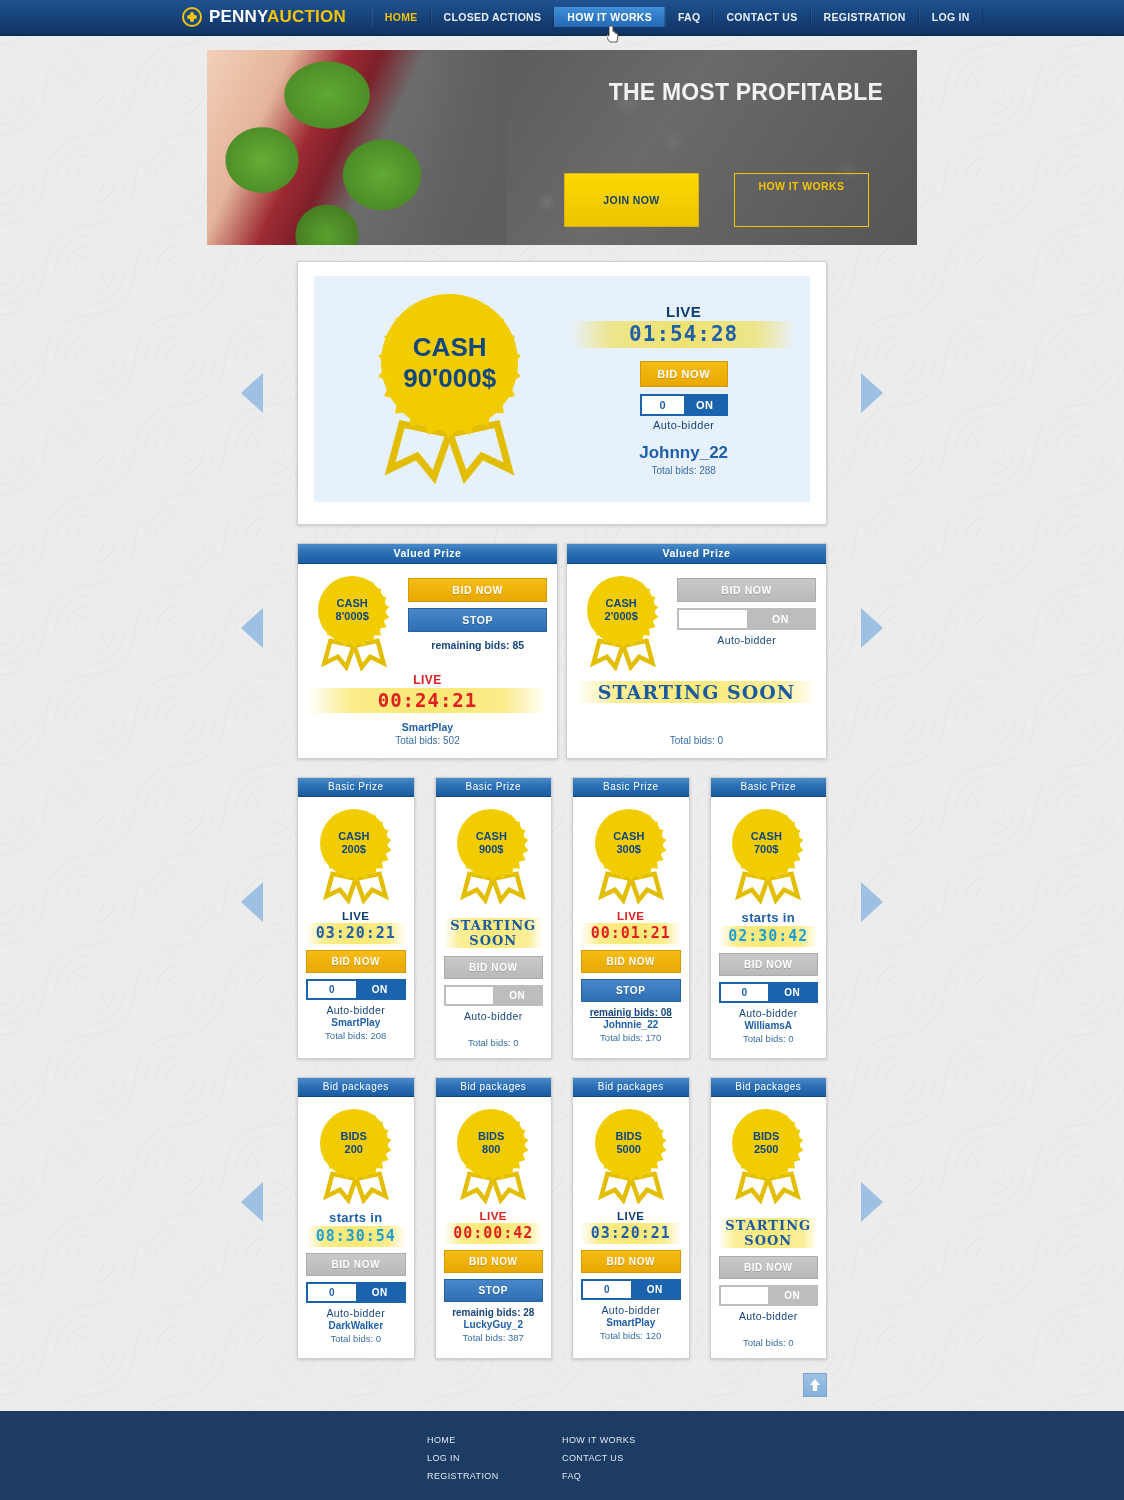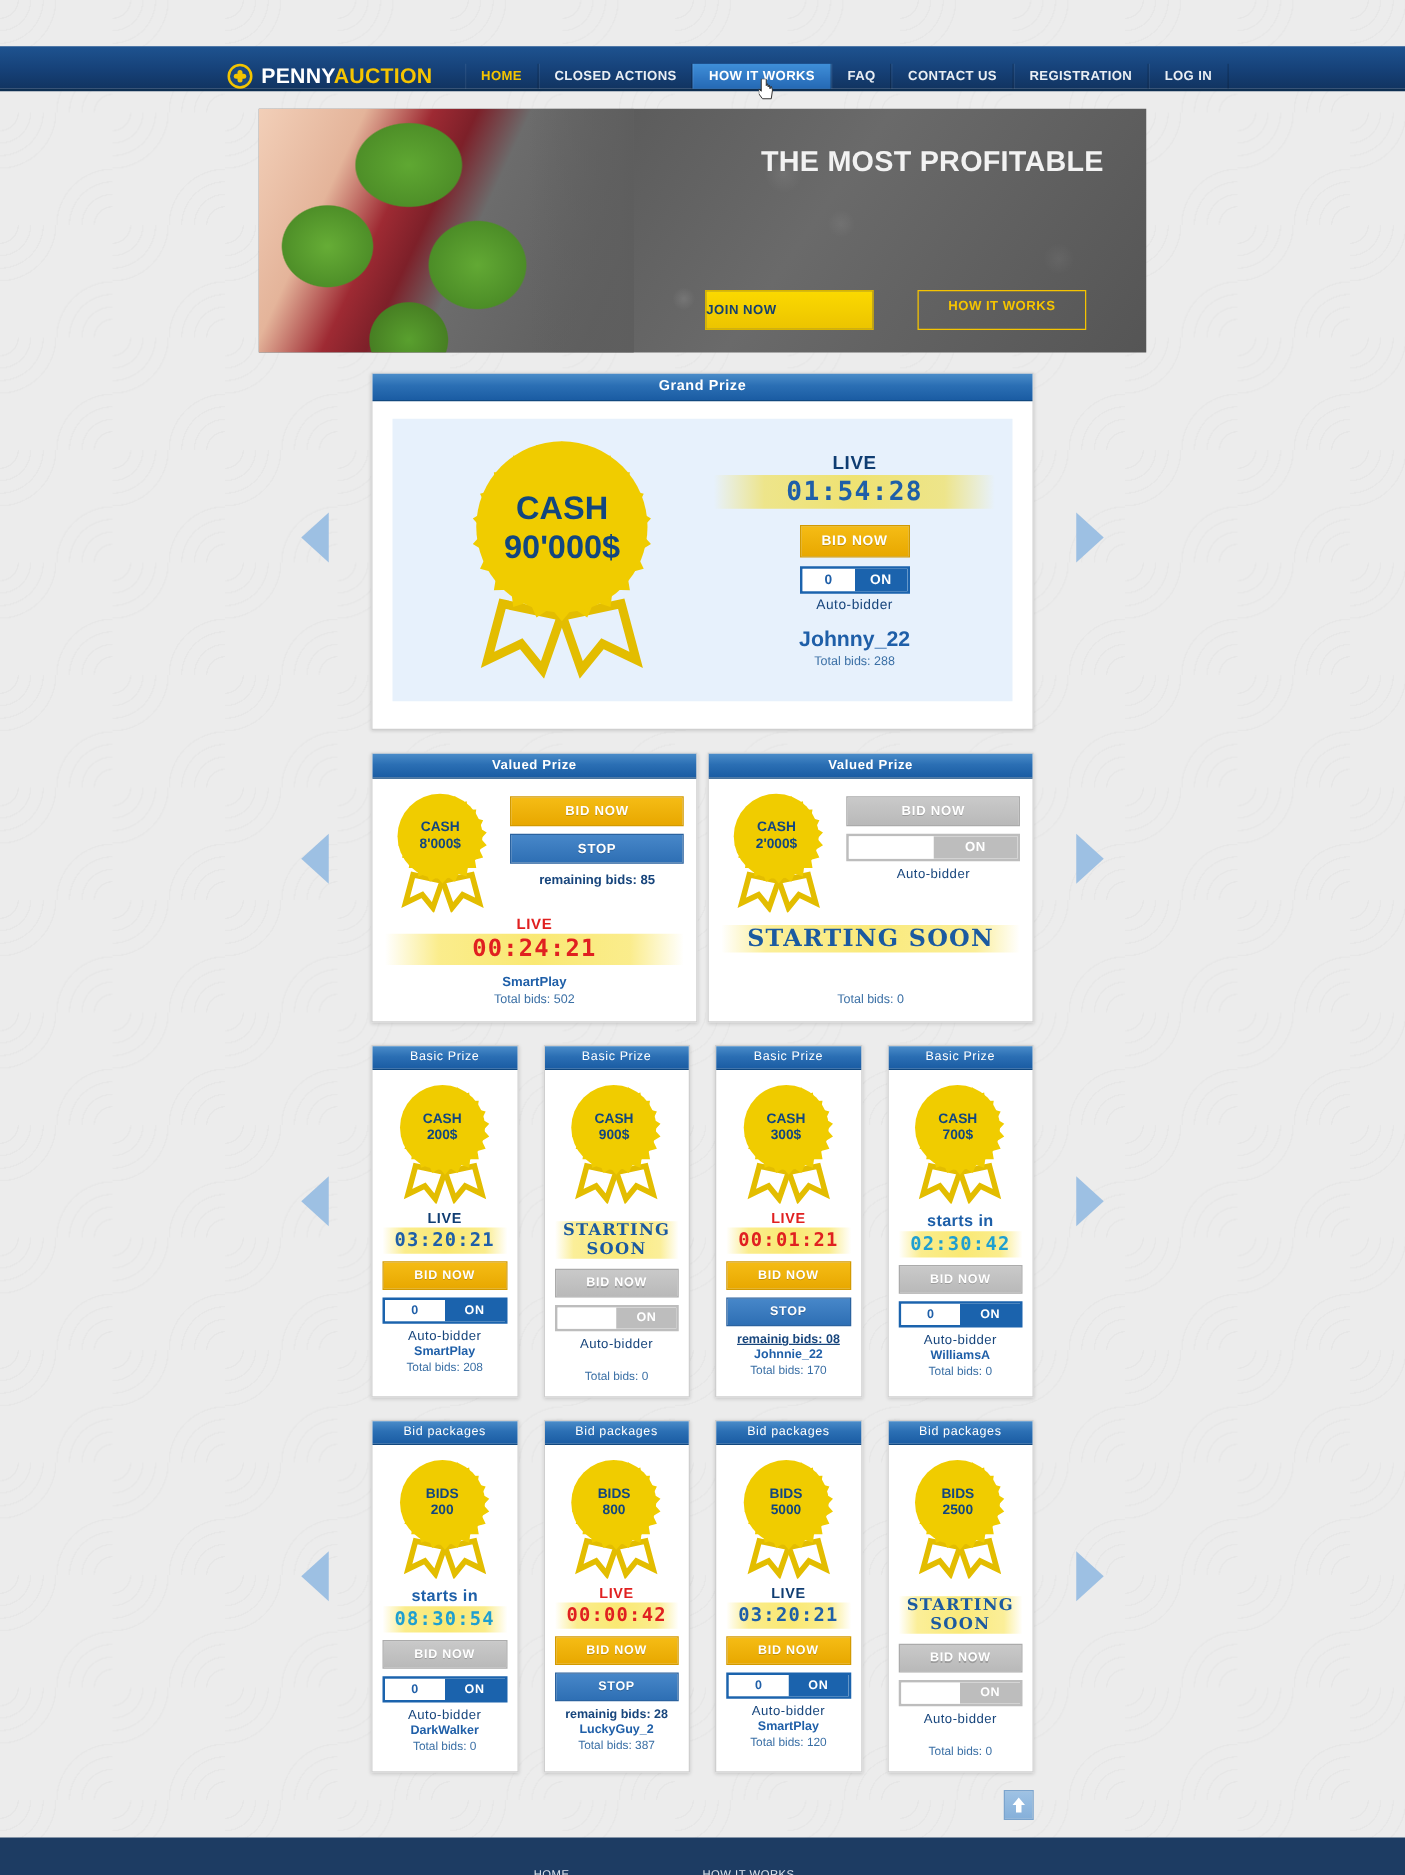--- a/index.html
+++ b/index.html
@@ -27,24 +27,23 @@
     z-index: 0;
     pointer-events: none;
   }
   .page { position: relative; z-index: 1; }
 
   
   .topbar {
     height: 36px;
     background: linear-gradient(to bottom, #1d4f87 0%, #16406f 50%, #123career 100%);
     background: linear-gradient(to bottom, #1e5390 0%, #164178 55%, #113461 100%);
-    display: flex; align-items: flex-end;
+    display: flex; align-items: center;
     border-bottom: 2px solid #0e2f52;
     position: relative;
-    margin-top: 37px;
   }
   .nav-inner { width: 760px; margin: 0 auto; display: flex; align-items: stretch; }
   .logo { display: flex; align-items: center; gap: 7px; padding-right: 26px; }
   .logo-coin {
     width: 20px; height: 20px; border-radius: 50%;
     border: 2px solid #f2c400;
     display: flex; align-items: center; justify-content: center;
     background: #1b4a82;
   }
   .logo-coin .clover {
@@ -106,21 +105,21 @@
   }
   .hero-content {
     position: absolute; right: 34px; top: 28px; width: 420px; text-align: right;
   }
   .hero-l1, .hero-l3 { color: #f2f2f2; font-size: 23px; font-weight: bold; line-height: 1.22; letter-spacing:.2px;}
   .hero-l2 { color: #f5c400; font-size: 23px; font-weight: bold; line-height: 1.22; letter-spacing:.2px;}
   .hero-btns { position: absolute; right: 48px; bottom: 18px; display: flex; gap: 35px; }
   .btn-join {
     background: linear-gradient(to bottom,#fbd900,#ecc400);
     color: #15406e; font-size: 10.5px; font-weight: bold; letter-spacing:.4px;
-    padding: 9px 0; width: 135px; border: 1px solid #d8b400; cursor:pointer;
+    padding: 20px 0; width: 135px; text-align: center; border: 1px solid #d8b400; cursor:pointer;
   }
   .btn-how {
     background: transparent; color: #f5c400; font-size: 10.5px; font-weight: bold; letter-spacing:.4px;
     padding: 6px 0; width: 135px; text-align: center; border: 1px solid #f5c400; cursor:pointer;
   }
 
   
   .content { width: 530px; margin: 16px auto 0; position: relative; }
 
   
@@ -293,21 +292,20 @@
       <div class="btn-how">HOW IT WORKS</div>
     </div>
   </div>
 
   <div class="content">
 
     <div style="position:relative;">
       <div class="arrow left" style="top:112px;"></div>
       <div class="arrow right" style="top:112px;"></div>
       <div class="panel">
-        <div class="panel-head">Grand Prize</div>
         <div class="grand-body">
           <div class="grand-inner">
             <div class="grand-badge-col">
               <div class="badge" style="width:145px;height:190px;">
                 <svg class="scallop" width="145" height="190" viewBox="0 0 145 190">
                   <g fill="none" stroke="#e3bd00" stroke-width="7" stroke-linejoin="miter">
                     <path d="M25 130 L13 175 L40 162 L57 183 L72 140 Z"></path>
                     <path d="M120 130 L132 175 L105 162 L88 183 L73 140 Z"></path>
                   </g>
                   <path id="sc1" fill="#f0cc00" d="M72.50 0.00 L81.32 10.63 L92.78 2.92 L98.26 15.60 L111.43 11.43 L113.10 25.14 L126.91 24.85 L124.66 38.48 L137.99 42.09 L131.99 54.53 L143.77 61.75 L134.50 72.00 L143.77 82.25 L131.99 89.47 L137.99 101.91 L124.66 105.52 L126.91 119.15 L113.10 118.86 L111.43 132.57 L98.26 128.40 L92.78 141.08 L81.32 133.37 L72.50 144.00 L63.68 133.37 L52.22 141.08 L46.74 128.40 L33.57 132.57 L31.90 118.86 L18.09 119.15 L20.34 105.52 L7.01 101.91 L13.01 89.47 L1.23 82.25 L10.50 72.00 L1.23 61.75 L13.01 54.53 L7.01 42.09 L20.34 38.48 L18.09 24.85 L31.90 25.14 L33.57 11.43 L46.74 15.60 L52.22 2.92 L63.68 10.63 L72.50 0.00 Z"></path>

